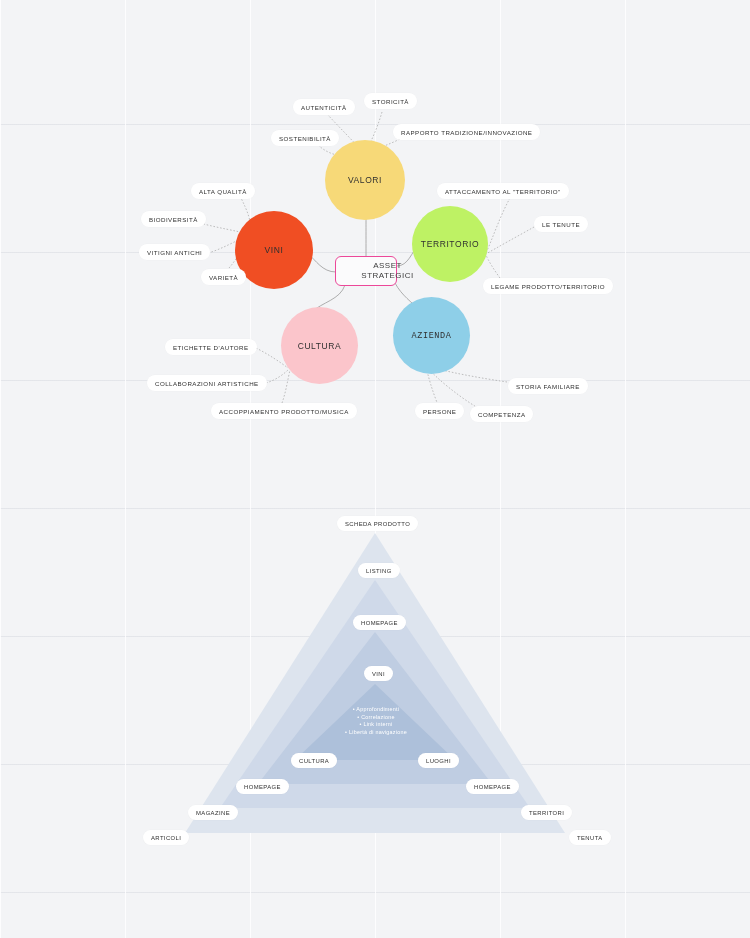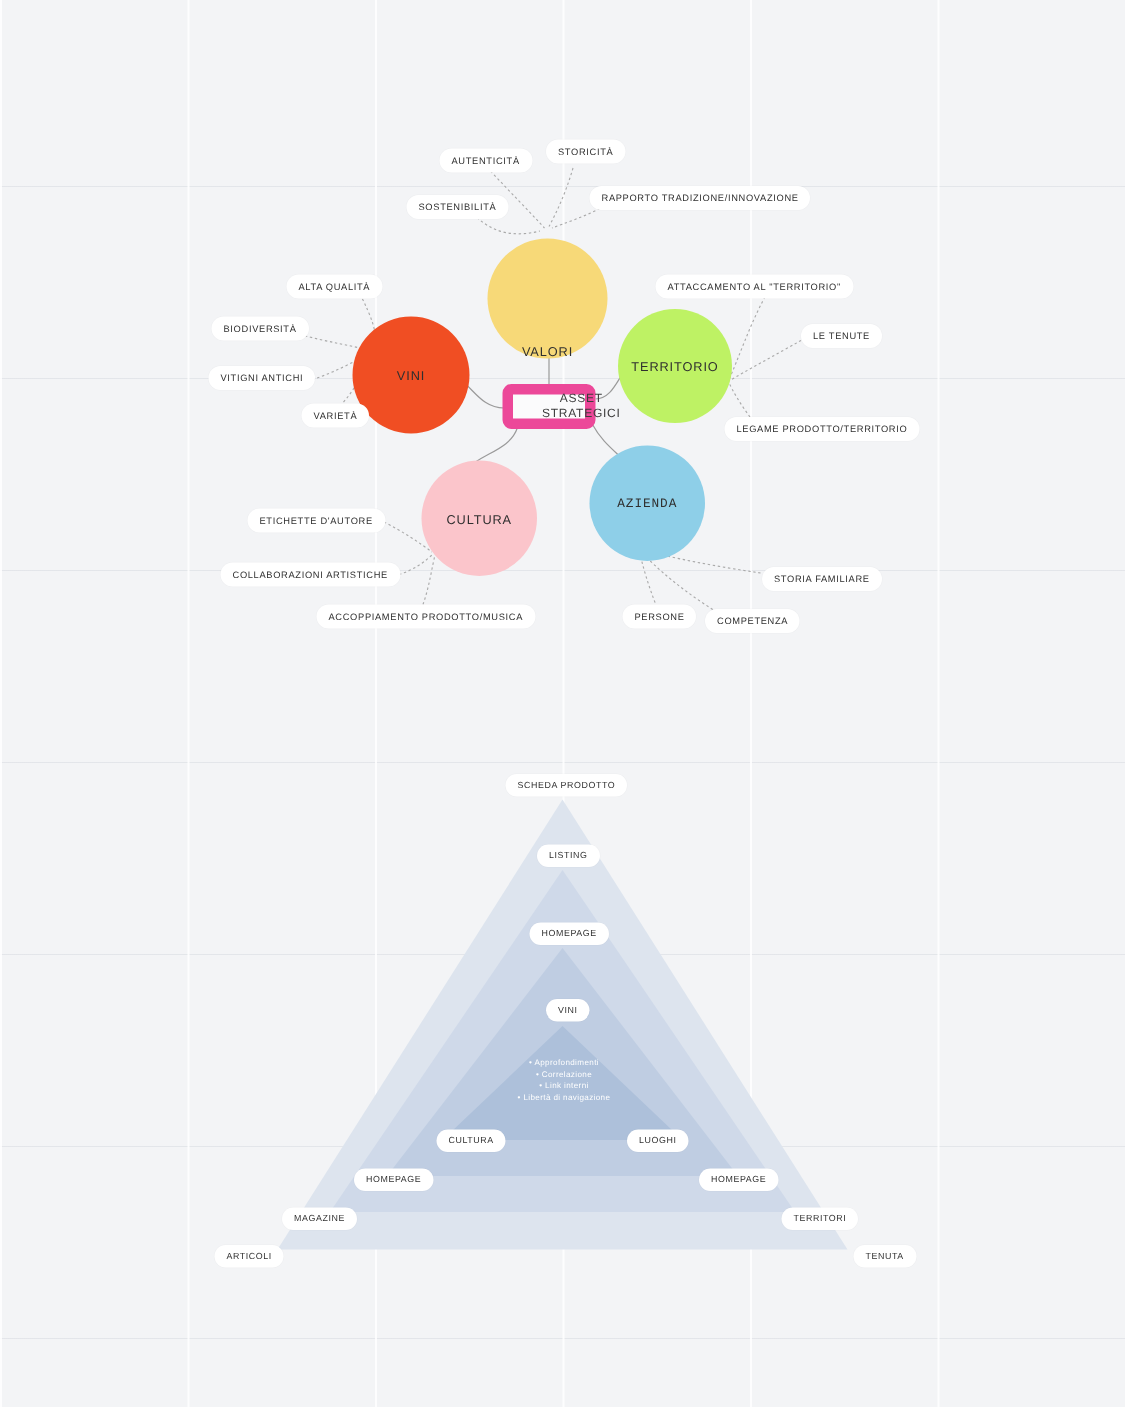--- a/index.html
+++ b/index.html
@@ -45,21 +45,21 @@
   .node-circle span {
     font-size: 8.5px;
     letter-spacing: 0.6px;
     color: #2f2f2f;
     text-align: center;
     white-space: nowrap;
   }
   .center-box {
     position: absolute;
     background: #fbfbfc;
-    border: 7px solid #ec4899;
+    border: 1px solid #ec4899;
     border-radius: 6px;
     display: flex;
     align-items: center;
     justify-content: center;
     box-sizing: border-box;
     padding-left: 43px;
   }
   .center-box span {
     font-size: 8px;
     line-height: 10.5px;
@@ -143,21 +143,21 @@
     <path d="M 256 348 C 268 354 280 362 288 368"></path>
     <path d="M 266 383 C 276 380 284 374 289 369"></path>
     <path d="M 282 403 C 286 392 288 378 290 370"></path>
 
     <path d="M 507 382 C 480 378 446 372 428 366"></path>
     <path d="M 478 408 C 458 396 436 378 427 367"></path>
     <path d="M 438 405 C 432 390 428 376 426 366"></path>
   </g>
 </svg>
 
-<div class="node-circle" style="left:325px; top:159px; width:80px; height:80px; background:#f7d978;align-items:flex-end;">
+<div class="node-circle" style="left:325px; top:140px; width:80px; height:80px; background:#f7d978;">
   <span>VALORI</span>
 </div>
 <div class="node-circle" style="left:235px; top:211px; width:78px; height:78px; background:#f04e23;">
   <span>VINI</span>
 </div>
 <div class="node-circle" style="left:412px; top:206px; width:76px; height:76px; background:#bef264;">
   <span>TERRITORIO</span>
 </div>
 <div class="node-circle" style="left:281px; top:307px; width:77px; height:77px; background:#fbc5cb;">
   <span>CULTURA</span>

